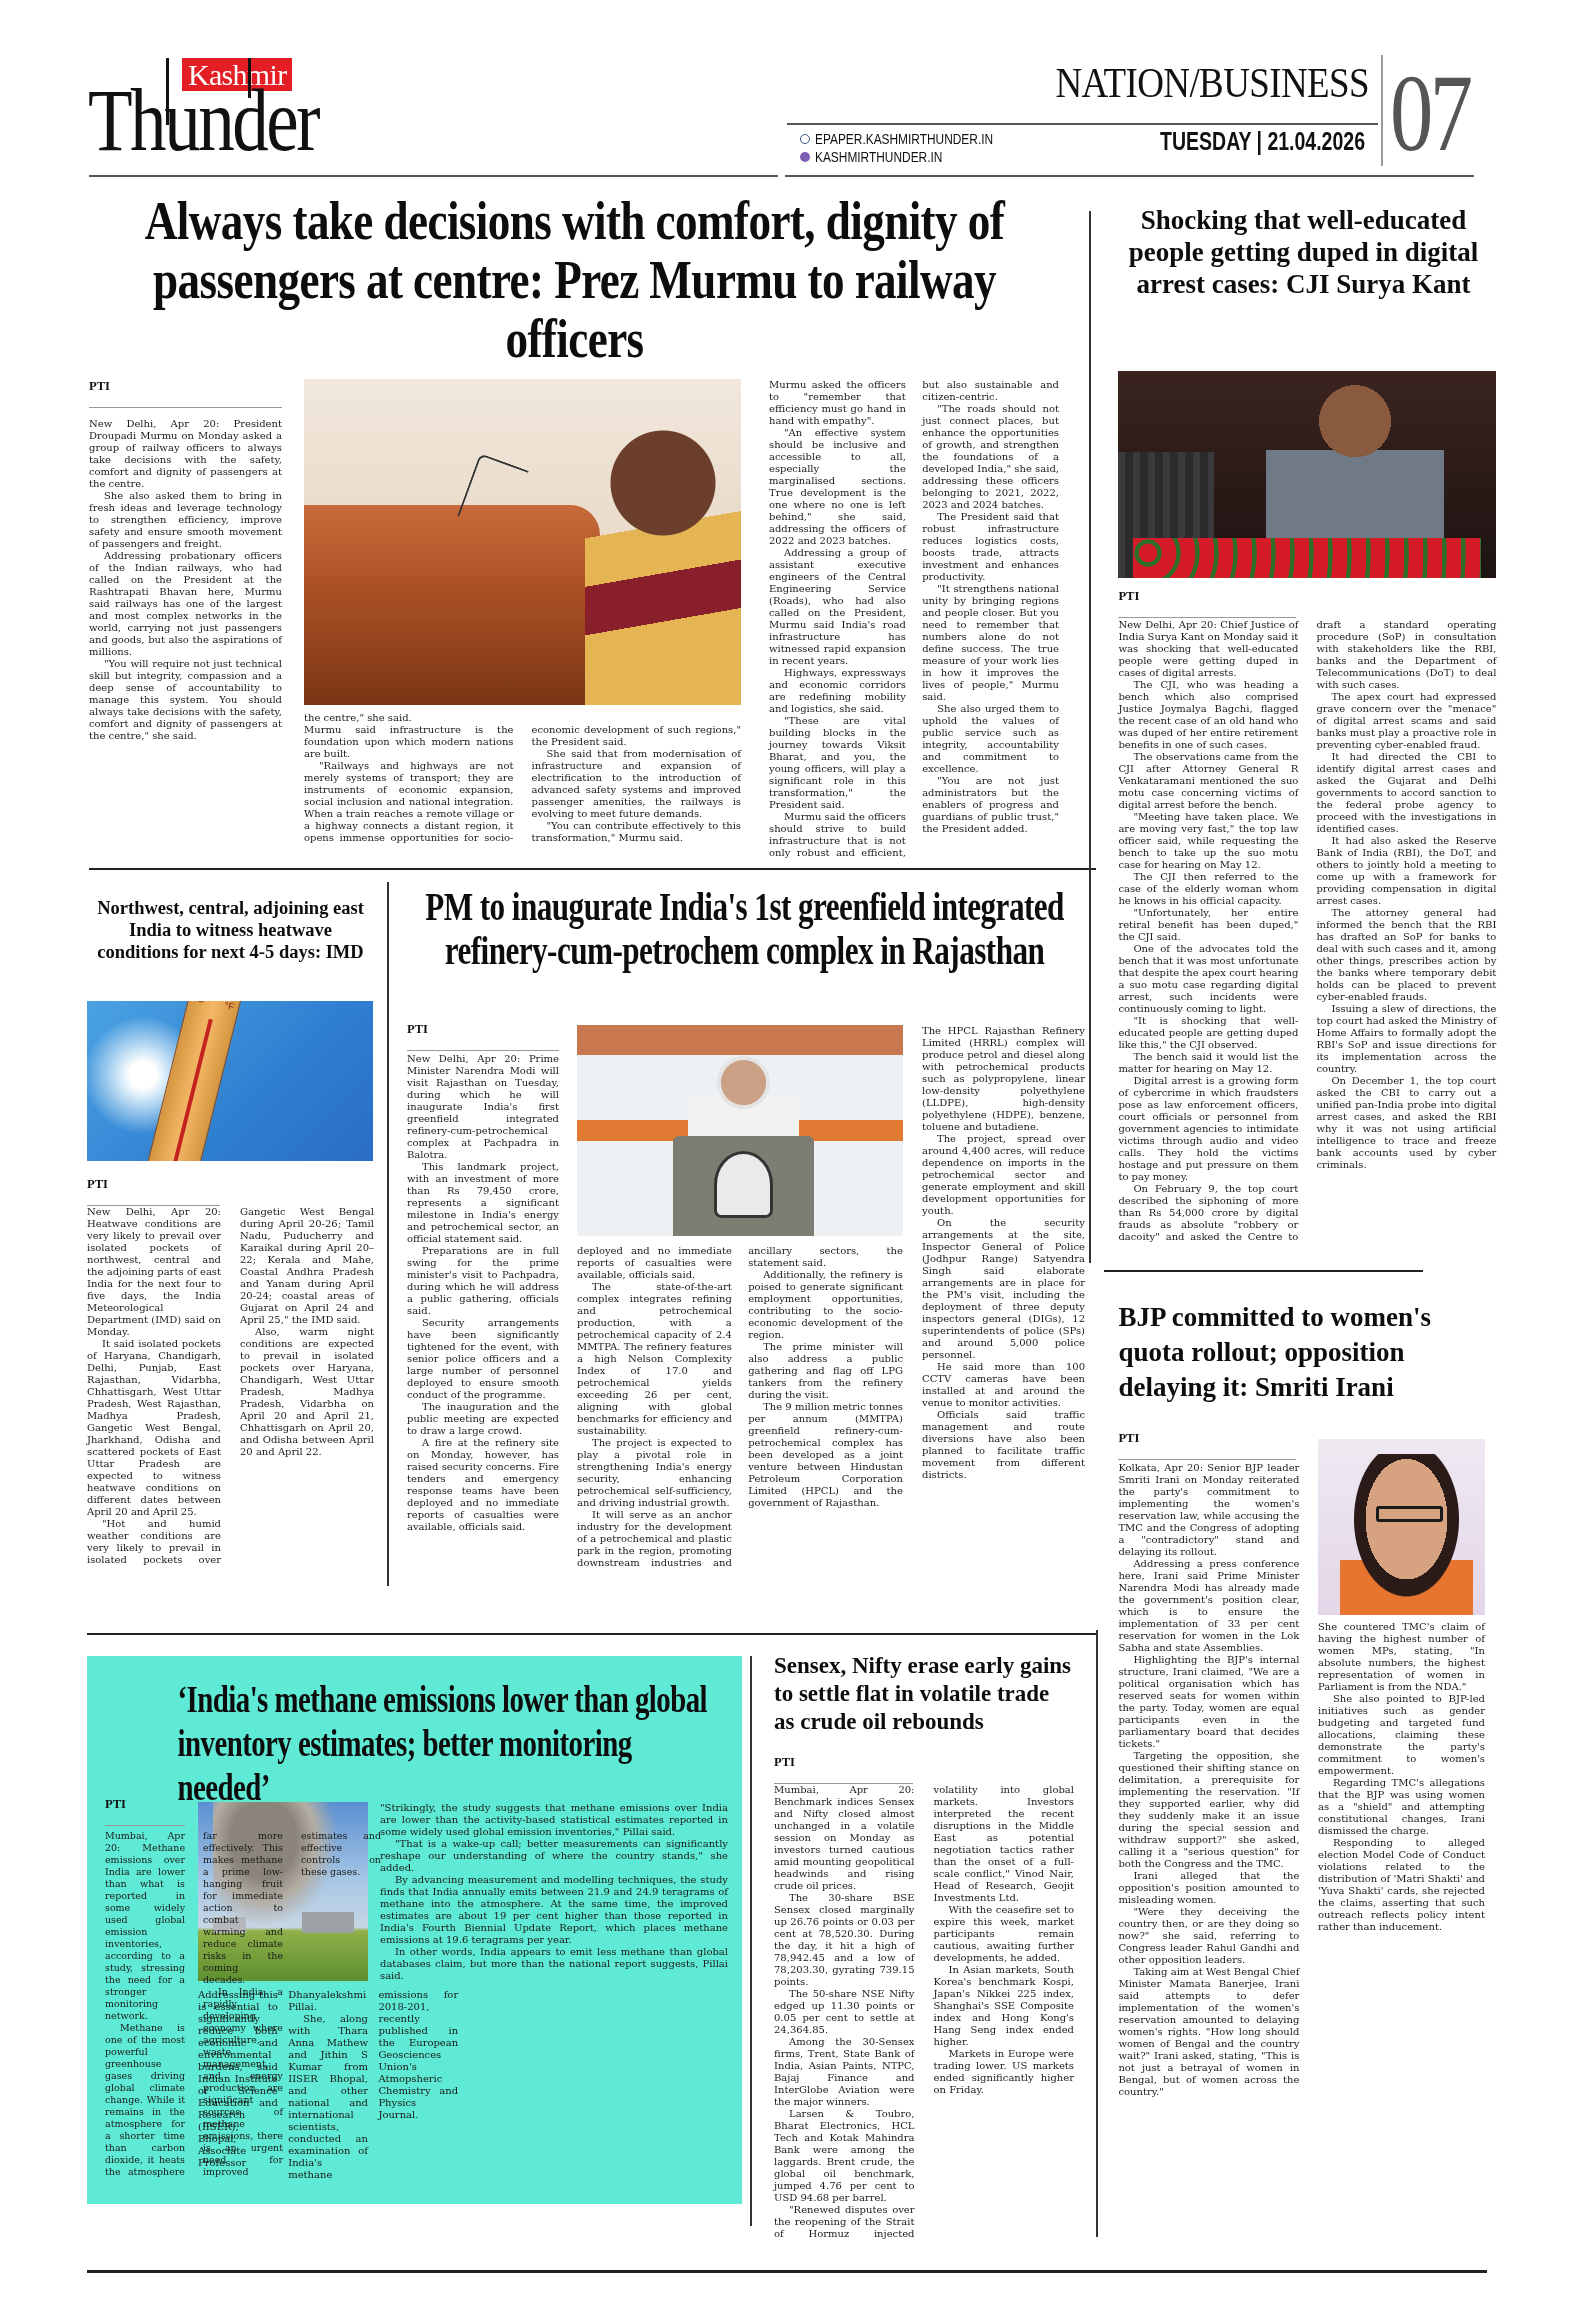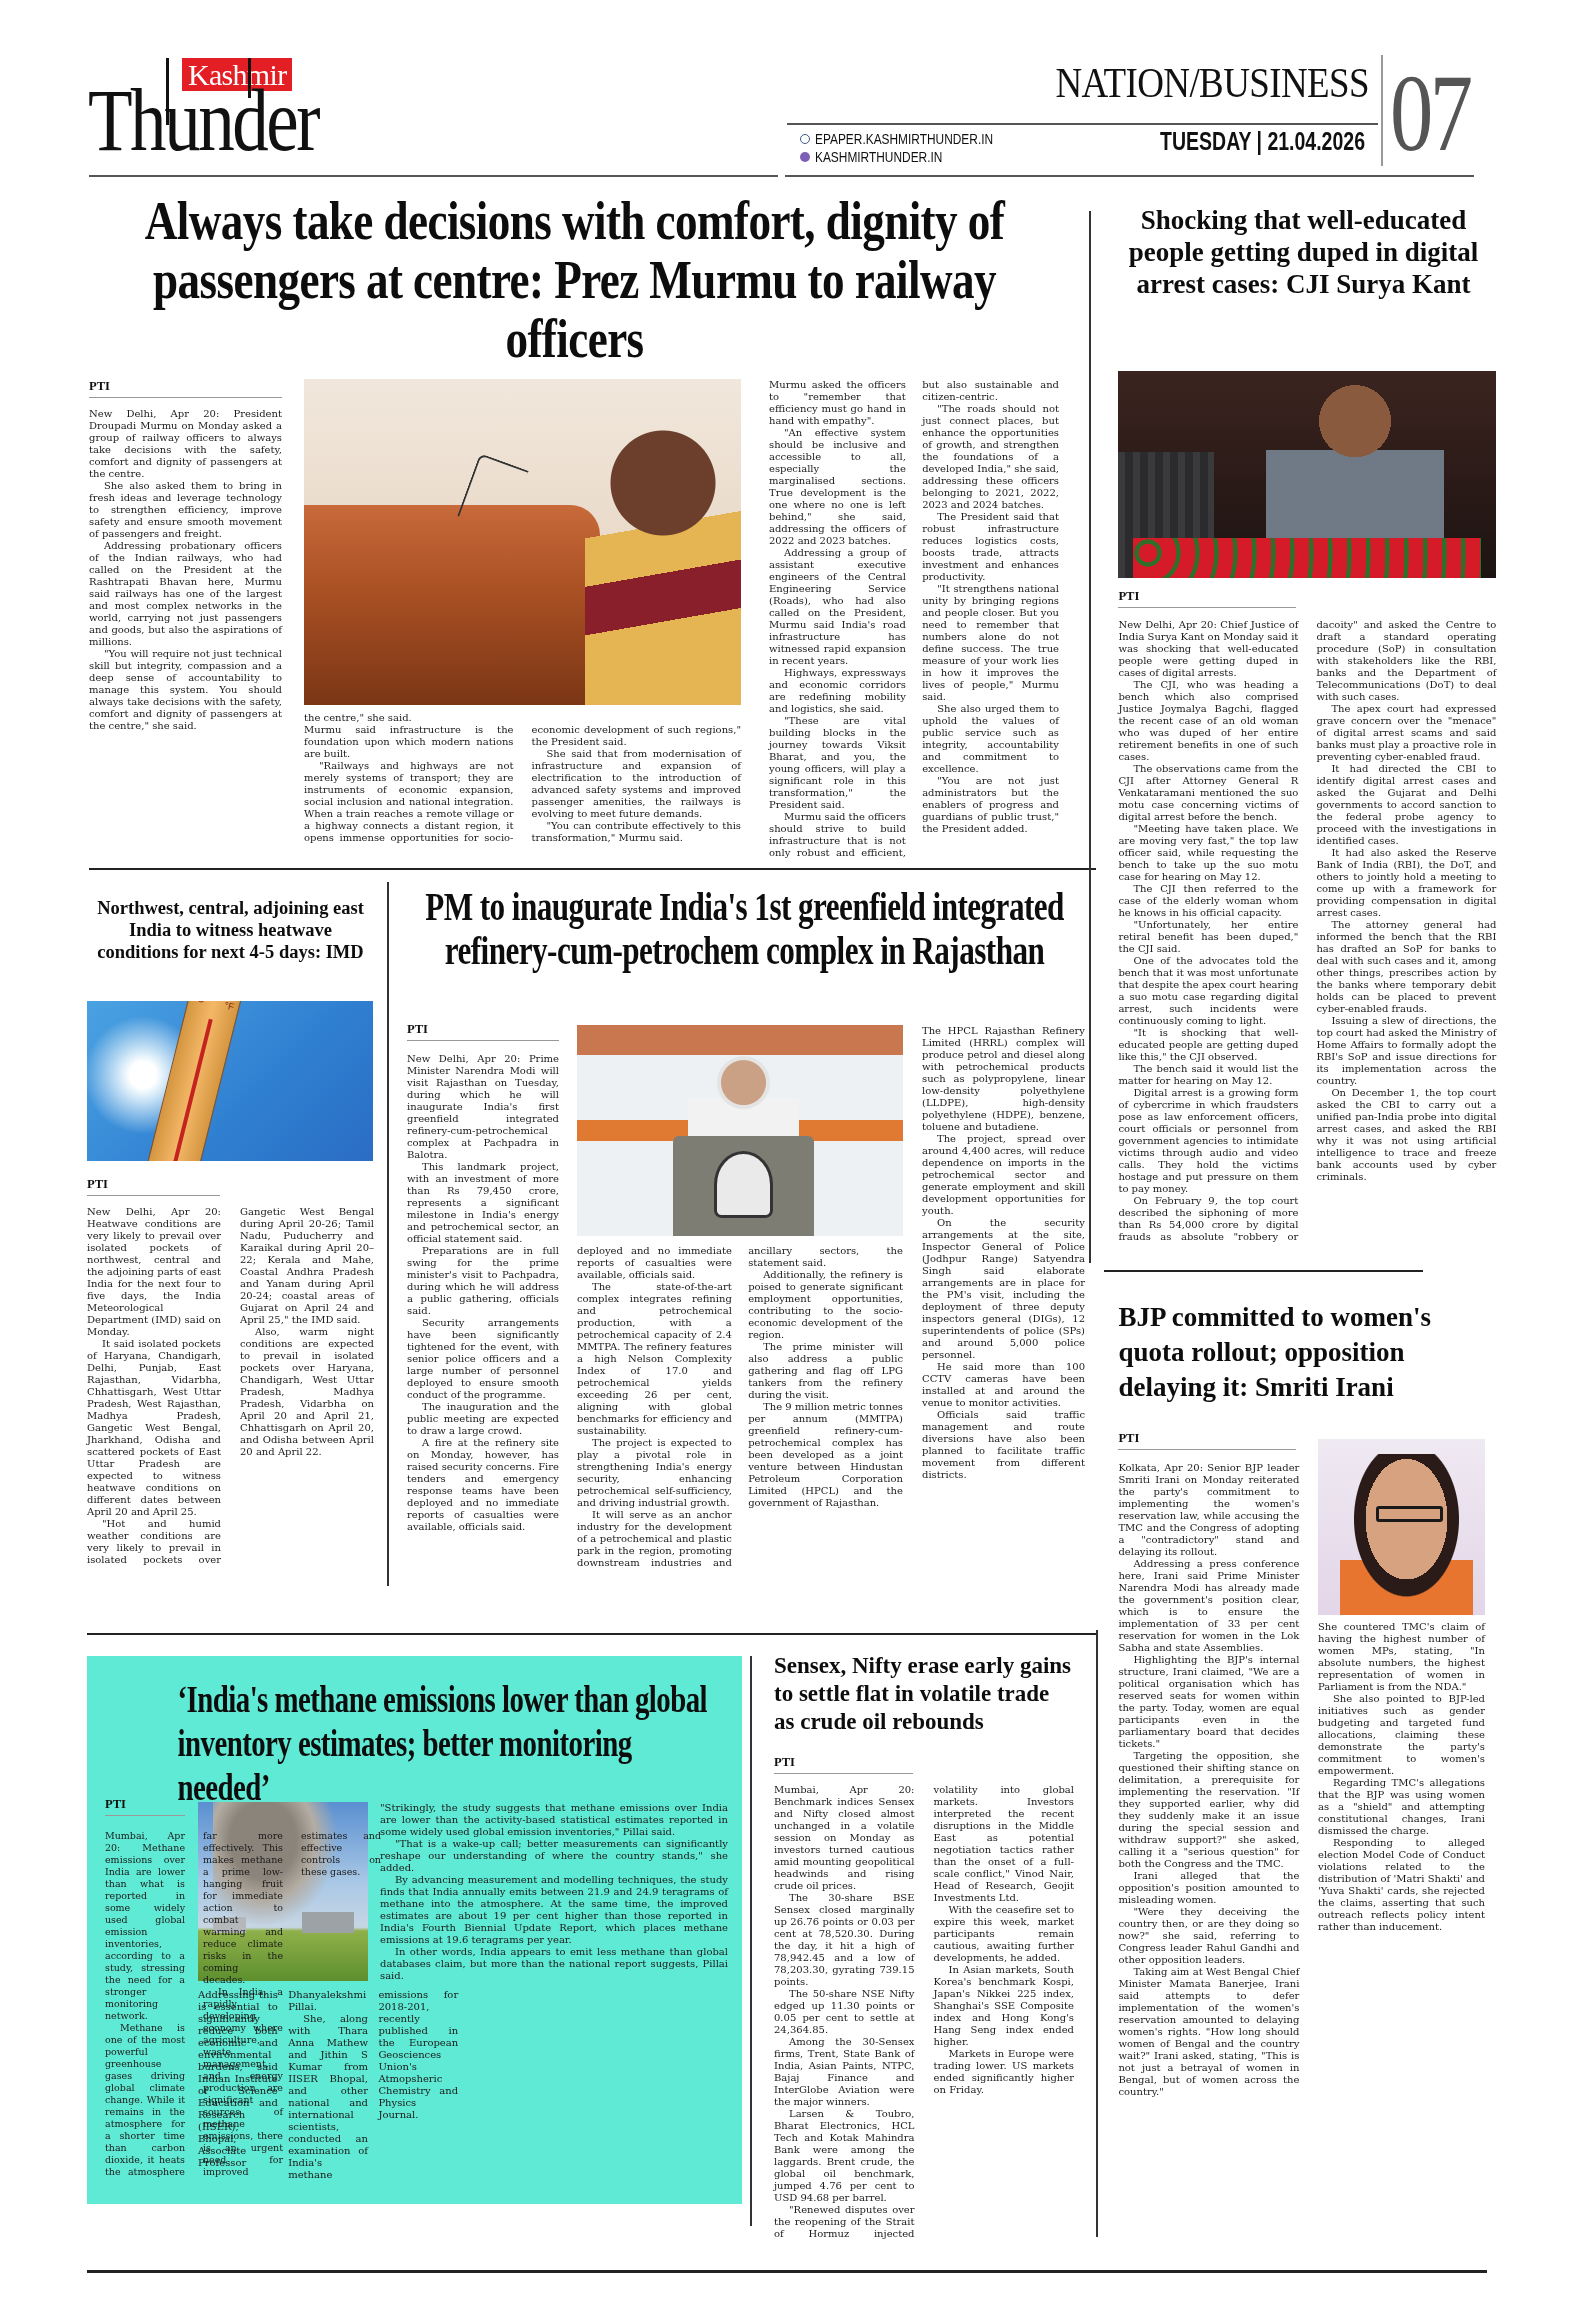--- a/index.html
+++ b/index.html
@@ -3,21 +3,21 @@
 <meta charset="utf-8">
 <style>
   * { box-sizing: border-box; margin: 0; padding: 0; }
   html, body { width: 1584px; height: 2319px; background: #ffffff; overflow: hidden; }
   body { position: relative; font-family: "DejaVu Serif", serif; color: #111; }
   .abs { position: absolute; }
   .body-text { font-family: "DejaVu Serif", serif; font-size: 10px; line-height: 12px; text-align: justify; hyphens: auto; color: #1a1a1a; }
   .body-text p { text-indent: 15px; }
   .body-text p:first-child { text-indent: 0; }
   .cols { column-gap: 18px; column-fill: auto; }
-  .byline { font-family: "Liberation Serif", serif; font-weight: bold; font-size: 12.6px; border-bottom: 1.5px solid #999; padding-bottom: 3px; margin-bottom: 10.4px; }
+  .byline { font-family: "Liberation Serif", serif; font-weight: bold; font-size: 12.6px; border-bottom: 1.5px solid #999; padding-bottom: 13px; margin-bottom: 10.4px; }
   .hl-bold { font-family: "Liberation Serif", serif; font-weight: bold; text-align: center; color: #0d0d0d; }
   .hl-cond { font-family: "Liberation Serif", serif; font-weight: bold; text-align: center; color: #0d0d0d; transform-origin: center top; letter-spacing: -0.7px; }
   .rule { position: absolute; background: #222; }
   .photo { position: absolute; overflow: hidden; }
   
   .logo-kashmir { background: #e31e24; color: #fff; font-family: "Liberation Serif", serif; font-size: 30px; line-height: 33px; padding: 0 6px; letter-spacing: -0.7px; }
   .logo-thunder { font-family: "Liberation Serif", serif; font-size: 89px; line-height: 81px; letter-spacing: -3px; transform: scaleX(0.82); transform-origin: left top; }
   .section { font-family: "Liberation Serif", serif; font-size: 43px; letter-spacing: -0.7px; line-height: 44px; transform: scaleX(0.86); transform-origin: right top; text-align: right; }
   .pageno { font-family: "Liberation Serif", serif; font-size: 111px; line-height: 96px; color: #555; transform: scaleX(0.78); transform-origin: left top; letter-spacing: -4.4px; }
   .links { font-family: "Liberation Sans", sans-serif; font-size: 14px; line-height: 18px; transform: scaleX(0.85); transform-origin: left top; white-space: nowrap; }
@@ -105,21 +105,21 @@
   <div class="photo" style="left:7.4px;top:167px;width:378px;height:207px;background:linear-gradient(180deg,#3b2420 0%,#2a1a17 55%,#1d1412 100%);">
     <div class="abs" style="left:0;top:81px;width:96px;height:126px;background:repeating-linear-gradient(90deg,#3a3a3c 0 7.4px,#2b2b2d 7.4px 15px);"></div>
     <div class="abs" style="left:148px;top:11px;width:178px;height:178px;background:radial-gradient(circle at 50% 22%,#8a5a3e 0 36px,transparent 36px),linear-gradient(180deg,transparent 38%,#6f7a86 38%);border-radius:30px 30px 0 0;"></div>
     <div class="abs" style="left:15px;top:167px;width:348px;height:41px;background:repeating-radial-gradient(circle at 15px 15px,#d51b28 0 9px,#2f6f2a 9.6px 13.3px,#d51b28 14px 19px);"></div>
   </div>
   <div class="abs" style="left:7.4px;top:385px;width:178px;">
     <div class="byline">PTI</div>
   </div>
   <div class="abs body-text cols" style="left:7.4px;top:415px;width:378px;height:630px;column-count:2;column-gap:18px;">
     <p>New Delhi, Apr 20: Chief Justice of India Surya Kant on Monday said it was shocking that well-educated people were getting duped in cases of digital arrests.</p>
-    <p>The CJI, who was heading a bench which also comprised Justice Joymalya Bagchi, flagged the recent case of an old woman who was duped of her entire retirement benefits in one of such cases.</p>
+    <p>The CJI, who was heading a bench which also comprised Justice Joymalya Bagchi, flagged the recent case of an old hand who was duped of her entire retirement benefits in one of such cases.</p>
     <p>The observations came from the CJI after Attorney General R Venkataramani mentioned the suo motu case concerning victims of digital arrest before the bench.</p>
     <p>"Meeting have taken place. We are moving very fast," the top law officer said, while requesting the bench to take up the suo motu case for hearing on May 12.</p>
     <p>The CJI then referred to the case of the elderly woman whom he knows in his official capacity.</p>
     <p>"Unfortunately, her entire retiral benefit has been duped," the CJI said.</p>
     <p>One of the advocates told the bench that it was most unfortunate that despite the apex court hearing a suo motu case regarding digital arrest, such incidents were continuously coming to light.</p>
     <p>"It is shocking that well-educated people are getting duped like this," the CJI observed.</p>
     <p>The bench said it would list the matter for hearing on May 12.</p>
     <p>Digital arrest is a growing form of cybercrime in which fraudsters pose as law enforcement officers, court officials or personnel from government agencies to intimidate victims through audio and video calls. They hold the victims hostage and put pressure on them to pay money.</p>
     <p>On February 9, the top court described the siphoning of more than Rs 54,000 crore by digital frauds as absolute "robbery or dacoity" and asked the Centre to draft a standard operating procedure (SoP) in consultation with stakeholders like the RBI, banks and the Department of Telecommunications (DoT) to deal with such cases.</p>
     <p>The apex court had expressed grave concern over the "menace" of digital arrest scams and said banks must play a proactive role in preventing cyber-enabled fraud.</p>

